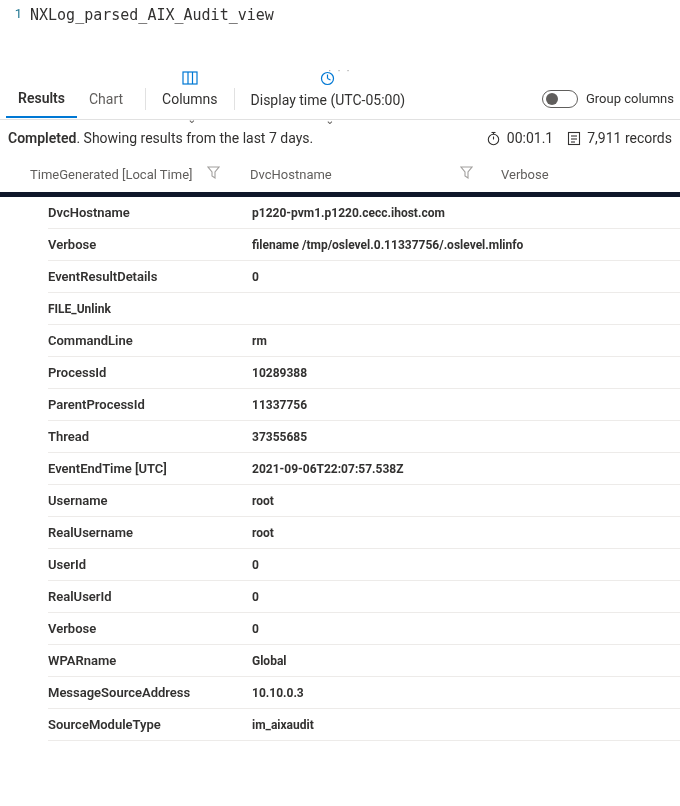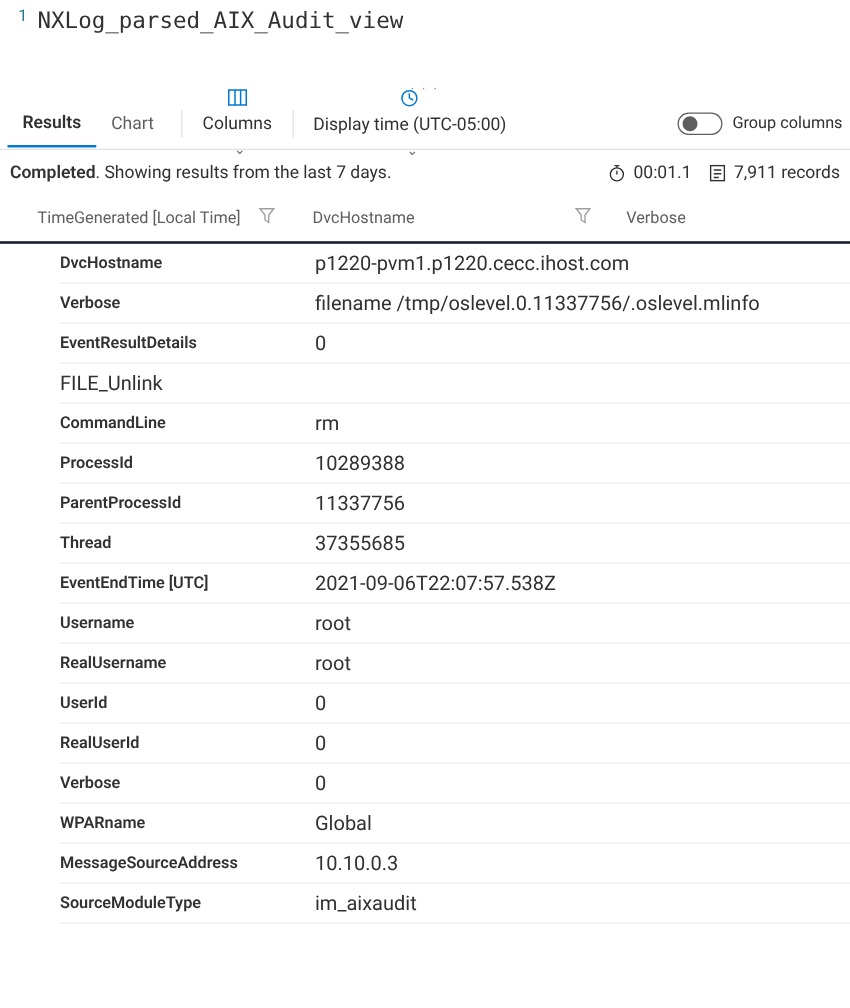--- a/index.html
+++ b/index.html
@@ -1,20 +1,20 @@
 <!DOCTYPE html>
 <html><head>
 <meta charset="utf-8">
 <style>
   * { box-sizing: border-box; margin: 0; padding: 0; font-family: -apple-system, BlinkMacSystemFont, "Segoe UI", Roboto, sans-serif; }
   body { width: 680px; height: 806px; background: #fff; color: #323130; font-size: 13px; overflow: hidden; }
 
   .code-area { display: flex; padding: 4px 0; border-bottom: 1px solid transparent; height: 68px; }
   .code-gutter { width: 22px; text-align: right; color: #237893; font-size: 13px; padding-top: 2px; }
-  .code-line { padding-left: 8px; font-family: Menlo, Consolas, monospace; font-size: 18px; color: #323130; padding-top: 2px; }
+  .code-line { padding-left: 8px; font-family: Menlo, Consolas, monospace; font-size: 15px; color: #323130; padding-top: 2px; }
 
   .handle-row { text-align: center; height: 10px; color: #888; font-size: 10px; letter-spacing: 2px; line-height: 8px; }
 
   .toolbar { display: flex; align-items: center; border-bottom: 1px solid #e1e1e1; height: 42px; padding: 0 6px; }
   .tab { padding: 10px 12px; font-size: 14px; cursor: pointer; }
   .tab.active { color: #323130; font-weight: 600; border-bottom: 2px solid #0078d4; }
   .tab.inactive { color: #605e5c; }
   .vdiv { width: 1px; height: 22px; background: #e1e1e1; margin: 0 10px; }
   .tb-btn { display: inline-flex; align-items: center; gap: 6px; font-size: 14px; color: #323130; cursor: pointer; padding: 4px 6px; flex-direction: column; }
   .icon { display: inline-flex; }
@@ -22,31 +22,31 @@
   .blue { color: #0078d4; }
   .toggle { width: 36px; height: 18px; border: 1px solid #605e5c; border-radius: 10px; position: relative; display: inline-block; margin-right: 8px; cursor:pointer;}
   .toggle::after { content: ''; width: 12px; height: 12px; background: #605e5c; border-radius: 50%; position: absolute; top: 2px; left: 3px; }
   .tb-right { margin-left: auto; display: flex; align-items: center; }
 
   .status-row { display: flex; align-items: center; padding: 10px 8px 10px 8px; font-size: 14px; }
   .status-left { flex: 1; }
   .status-left .bold { font-weight: 600; }
   .status-item { display: inline-flex; align-items: center; gap: 6px; margin-left: 14px; color: #323130; }
 
-  .col-header { display: flex; align-items: center; padding: 10px 6px 10px 30px; border-bottom: 2px solid #0f172a; color: #605e5c; font-size: 13px; }
+  .col-header { display: flex; align-items: center; padding: 10px 6px 10px 30px; border-bottom: 5px solid #0f172a; color: #605e5c; font-size: 13px; }
   .col { display: flex; align-items: center; gap: 14px; }
   .col.c1 { width: 220px; }
   .col.c2 { width: 210px; }
   .col.c3 { }
   .filter-icon { color: #a19f9d; }
 
   .details { padding-left: 48px; }
   .drow { display: flex; align-items: center; height: 32px; border-bottom: 1px solid #edebe9; }
   .drow .k { width: 204px; font-weight: 600; font-size: 13px; }
-  .drow .v { font-size: 16px; flex:1; padding-right:8px; white-space:nowrap; overflow:hidden; text-overflow:ellipsis;}
+  .drow .v { font-size: 12px; flex:1; padding-right:8px; white-space:nowrap; overflow:hidden; text-overflow:ellipsis;font-weight:bold;}
 </style>
 </head>
 <body>
 
 <div class="code-area">
   <div class="code-gutter">1</div>
   <div class="code-line">NXLog_parsed_AIX_Audit_view</div>
 </div>
 
 <div class="handle-row">· · ·</div>

